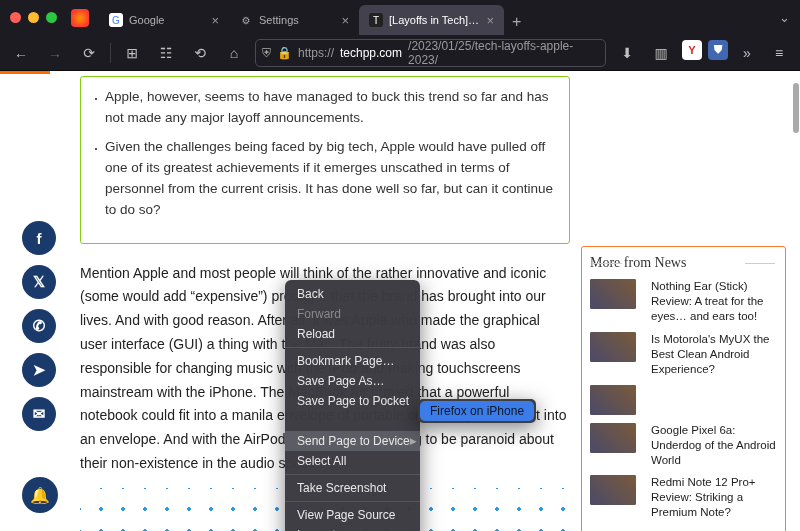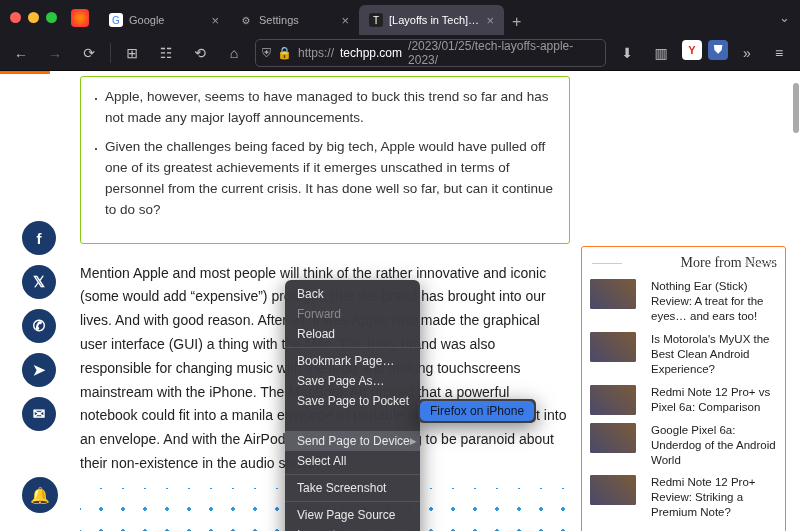--- a/index.html
+++ b/index.html
@@ -162,21 +162,21 @@
 .sidebar {
   position: absolute; right: 14px; top: 175px;
   width: 205px;
 }
 .sidebar-box {
   border: 1px solid #ff7a2a;
   border-radius: 3px;
   padding: 8px 8px 10px;
 }
 .sidebar-title {
-  text-align: right; color: #333;
+  text-align: left; color: #333;
   font-family: Georgia, serif;
   font-size: 14px;
   margin-bottom: 8px;
   position: relative;
 }
 .sidebar-title::before, .sidebar-title::after {
   content:""; position:absolute; top:50%; width:30px; height:1px; background:#ccc;
 }
 .sidebar-title::before { left:2px; }
 .sidebar-title::after { right:2px; }
@@ -331,21 +331,20 @@
       <div class="news-item">
         <div class="news-thumb"></div>
         <div class="news-text">Nothing Ear (Stick) Review: A treat for the eyes… and ears too!</div>
       </div>
       <div class="news-item">
         <div class="news-thumb"></div>
         <div class="news-text">Is Motorola's MyUX the Best Clean Android Experience?</div>
       </div>
       <div class="news-item">
         <div class="news-thumb"></div>
-        <div class="news-text">Redmi Note 12 Pro+ vs Pixel 6a: Comparison</div>
       </div>
       <div class="news-item">
         <div class="news-thumb"></div>
         <div class="news-text">Google Pixel 6a: Underdog of the Android World</div>
       </div>
       <div class="news-item">
         <div class="news-thumb"></div>
         <div class="news-text">Redmi Note 12 Pro+ Review: Striking a Premium Note?</div>
       </div>
     </div>

